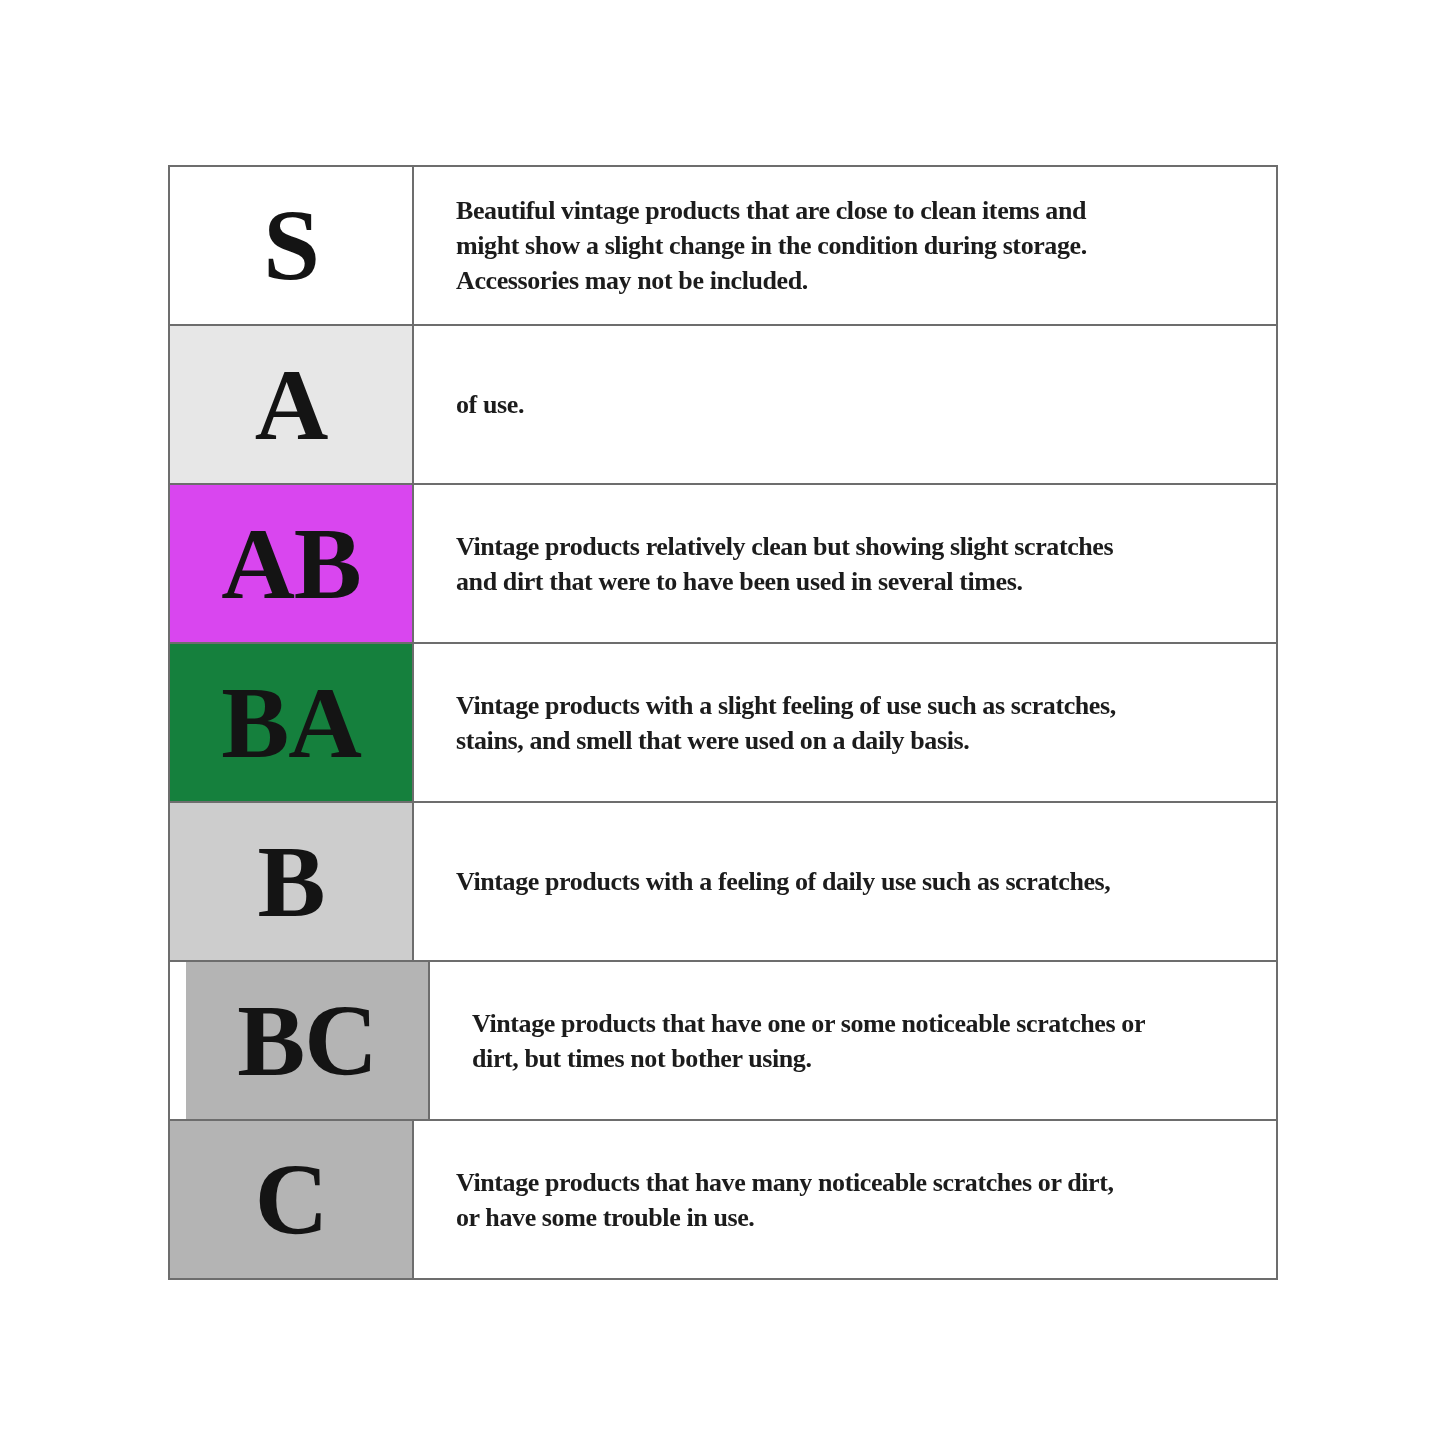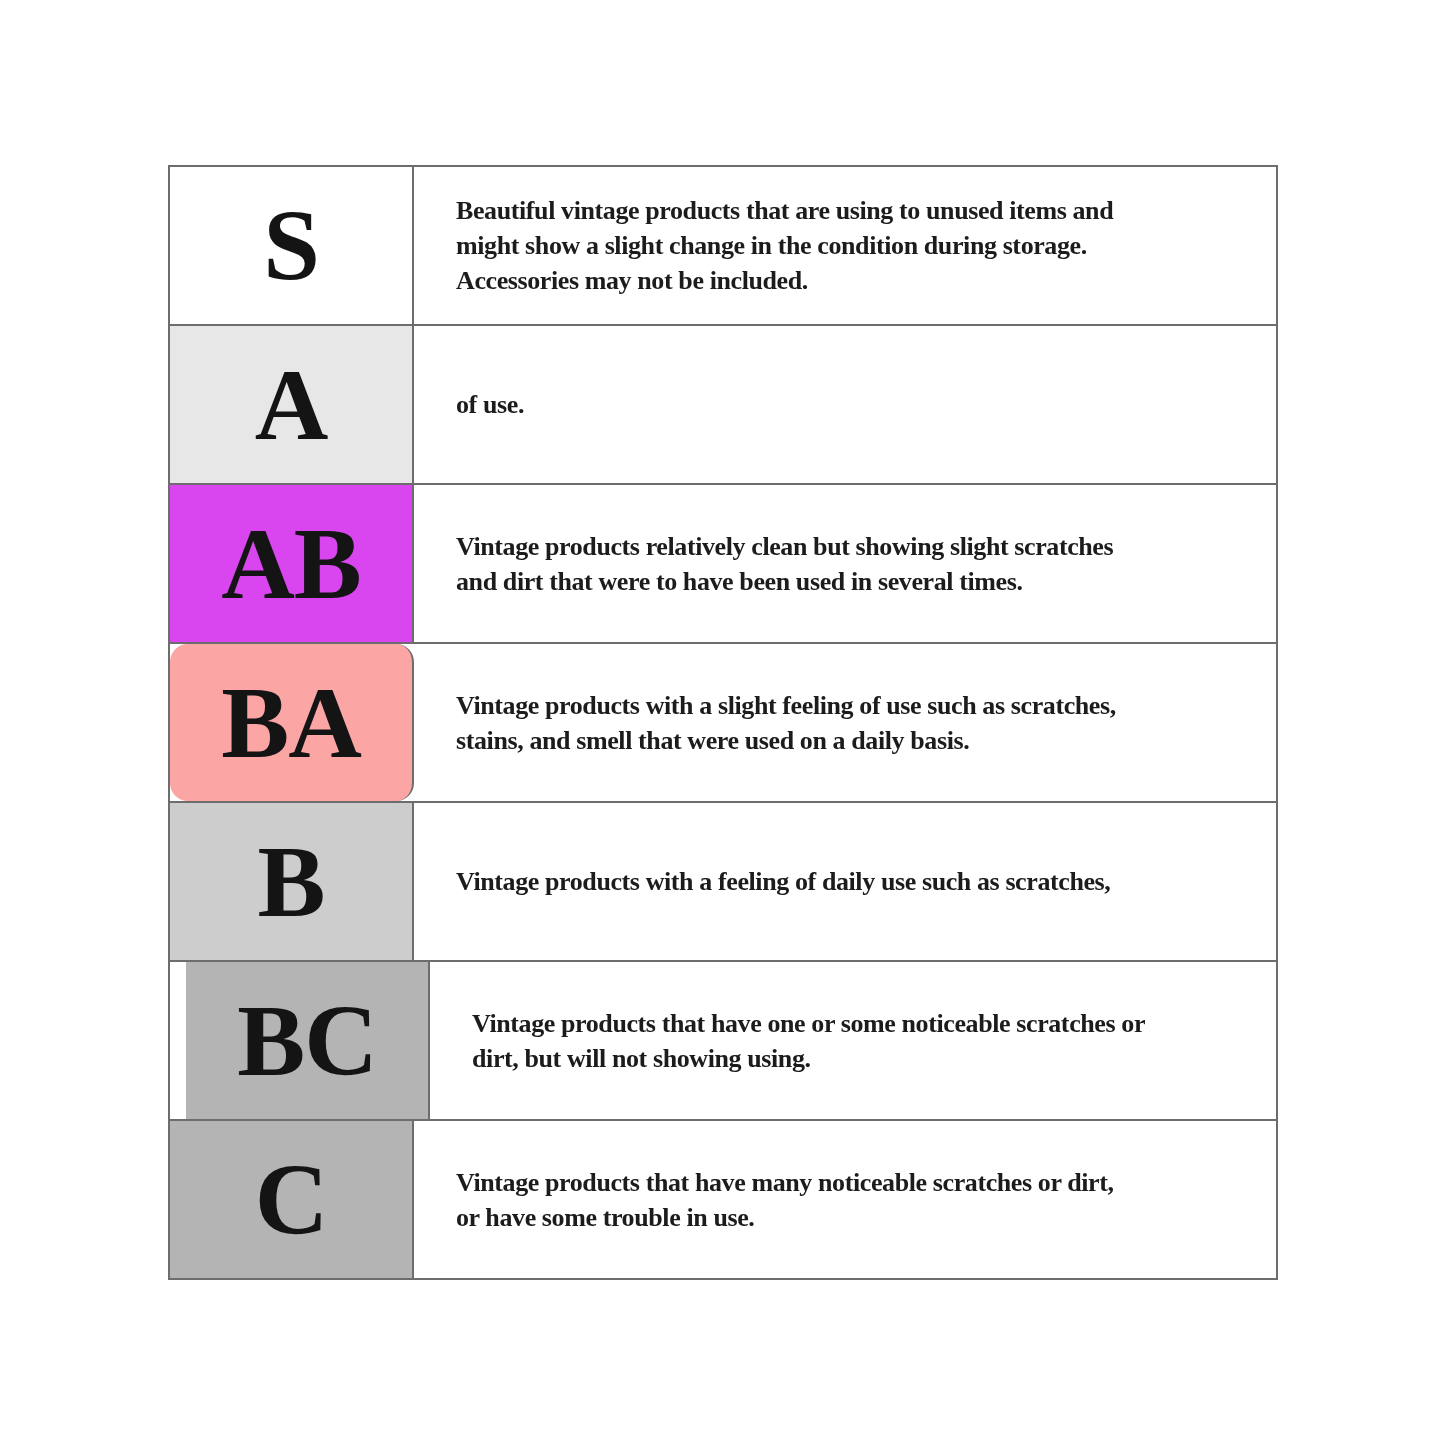--- a/index.html
+++ b/index.html
@@ -67,21 +67,21 @@
 <body>
 
 <div class="page">
   <div class="grade-table">
 
     <div class="grade-row">
       <div class="grade-cell" style="background: rgb(255, 255, 255);">
         <span class="grade-letter">S</span>
       </div>
       <div class="desc-cell">
-        <div class="desc-line">Beautiful vintage products that are using to unused items and</div>
+        <div class="desc-line">Beautiful vintage products that are close to clean items and</div>
         <div class="desc-line">might show a slight change in the condition during storage.</div>
         <div class="desc-line">Accessories may not be included.</div>
       </div>
     </div>
 
     <div class="grade-row">
       <div class="grade-cell" style="background: rgb(231, 231, 231);">
         <span class="grade-letter">A</span>
       </div>
       <div class="desc-cell">
@@ -93,21 +93,21 @@
       <div class="grade-cell" style="background: #d946ef;">
         <span class="grade-letter">AB</span>
       </div>
       <div class="desc-cell">
         <div class="desc-line">Vintage products relatively clean but showing slight scratches</div>
         <div class="desc-line">and dirt that were to have been used in several times.</div>
       </div>
     </div>
 
     <div class="grade-row">
-      <div class="grade-cell" style="background: #fca5a5; border-radius: 18px;">
+      <div class="grade-cell" style="background: #15803d;">
         <span class="grade-letter">BA</span>
       </div>
       <div class="desc-cell">
         <div class="desc-line">Vintage products with a slight feeling of use such as scratches,</div>
         <div class="desc-line">stains, and smell that were used on a daily basis.</div>
       </div>
     </div>
 
     <div class="grade-row">
       <div class="grade-cell" style="background: rgb(205, 205, 205);">
@@ -117,21 +117,21 @@
         <div class="desc-line">Vintage products with a feeling of daily use such as scratches,</div>
       </div>
     </div>
 
     <div class="grade-row">
       <div class="grade-cell" style="background: rgb(180, 180, 180); margin-left: 16px;">
         <span class="grade-letter">BC</span>
       </div>
       <div class="desc-cell">
         <div class="desc-line">Vintage products that have one or some noticeable scratches or</div>
-        <div class="desc-line">dirt, but will not showing using.</div>
+        <div class="desc-line">dirt, but times not bother using.</div>
       </div>
     </div>
 
     <div class="grade-row">
       <div class="grade-cell" style="background: rgb(180, 180, 180);">
         <span class="grade-letter">C</span>
       </div>
       <div class="desc-cell">
         <div class="desc-line">Vintage products that have many noticeable scratches or dirt,</div>
         <div class="desc-line">or have some trouble in use.</div>

